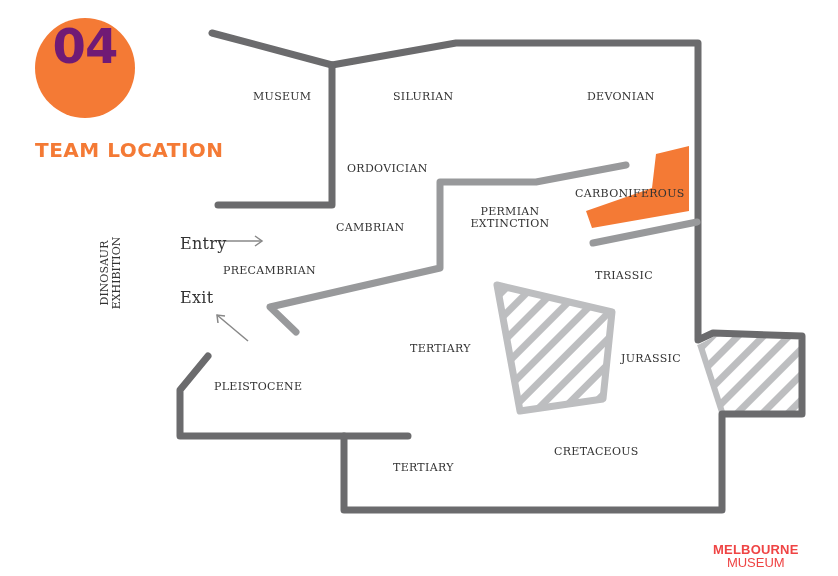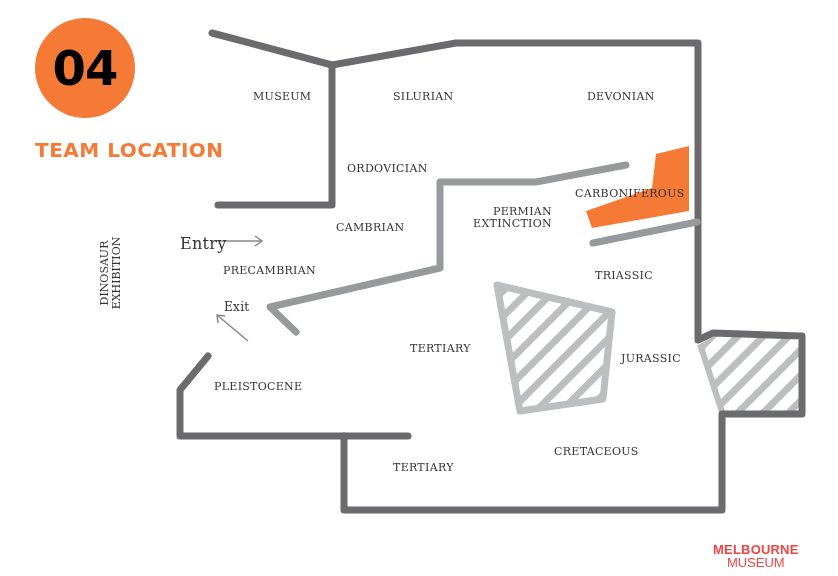--- a/index.html
+++ b/index.html
@@ -1,32 +1,32 @@
 <!DOCTYPE html>
 <html><head>
   <meta charset="utf-8">
   <style>
     html, body { margin: 0; padding: 0; background: #ffffff; }
     body { width: 838px; height: 576px; position: relative; overflow: hidden; font-family: "DejaVu Serif", serif; }
     .badge {
       position: absolute; left: 35px; top: 18px; width: 100px; height: 100px;
-      border-radius: 50%; background: #f47a35; color: #000000;
-      display: flex; align-items: center; justify-content: center;
+      border-radius: 50%; background: #f47a35; color: #701a75;
+      display: flex; align-items: flex-start; justify-content: center;
       font-family: "DejaVu Sans", sans-serif; font-weight: bold; font-size: 48px; letter-spacing: -1px;
     }
     .team-loc {
       position: absolute; left: 35px; top: 138px; color: #f47a35;
       font-family: "DejaVu Sans", sans-serif; font-weight: bold; font-size: 20px; letter-spacing: 0.5px;
     }
     svg.map { position: absolute; left: 0; top: 0; }
     .lbl {
       position: absolute; font-family: "DejaVu Serif", serif; font-size: 11px; color: #333;
       white-space: nowrap; letter-spacing: 0.3px;
     }
-    .lbl.center { text-align: right; line-height: 12px; }
+    .lbl.center { text-align: center; line-height: 12px; }
     .vertical {
       position: absolute; left: 96px; top: 228px; width: 30px; height: 90px;
     }
     .vertical span {
       position: absolute; left: 50%; top: 50%; transform: translate(-50%, -50%) rotate(-90deg);
       font-family: "DejaVu Serif", serif; font-size: 11px; color: #333; text-align: center; line-height: 12px; white-space: nowrap;
     }
     .logo {
       position: absolute; left: 713px; top: 543px; font-family: Liberation Sans, sans-serif; color: #ef4444; line-height: 13px; text-align: center;
     }
@@ -78,21 +78,21 @@
 </svg>
 
 <div class="vertical">
   <span>
       <span style="position:static;transform:none;display:block">DINOSAUR</span>
       <span style="position:static;transform:none;display:block">EXHIBITION</span>
     </span>
 </div>
 
 <div class="lbl" style="left:180px;top:234px;font-size:16px;">Entry</div>
-<div class="lbl" style="left:180px;top:300px;font-size:12px;margin-left:44px;">Exit</div>
+<div class="lbl" style="left:180px;top:288px;font-size:16px;">Exit</div>
 
 <div class="lbl" style="left:253px;top:90px;">MUSEUM</div>
 <div class="lbl" style="left:393px;top:90px;">SILURIAN</div>
 <div class="lbl" style="left:587px;top:90px;">DEVONIAN</div>
 <div class="lbl" style="left:347px;top:162px;">ORDOVICIAN</div>
 <div class="lbl" style="left:575px;top:187px;">CARBONIFEROUS</div>
 <div class="lbl center" style="left:468px;top:206px;width:84px;">
   <div>PERMIAN</div>
   <div>EXTINCTION</div>
 </div>

